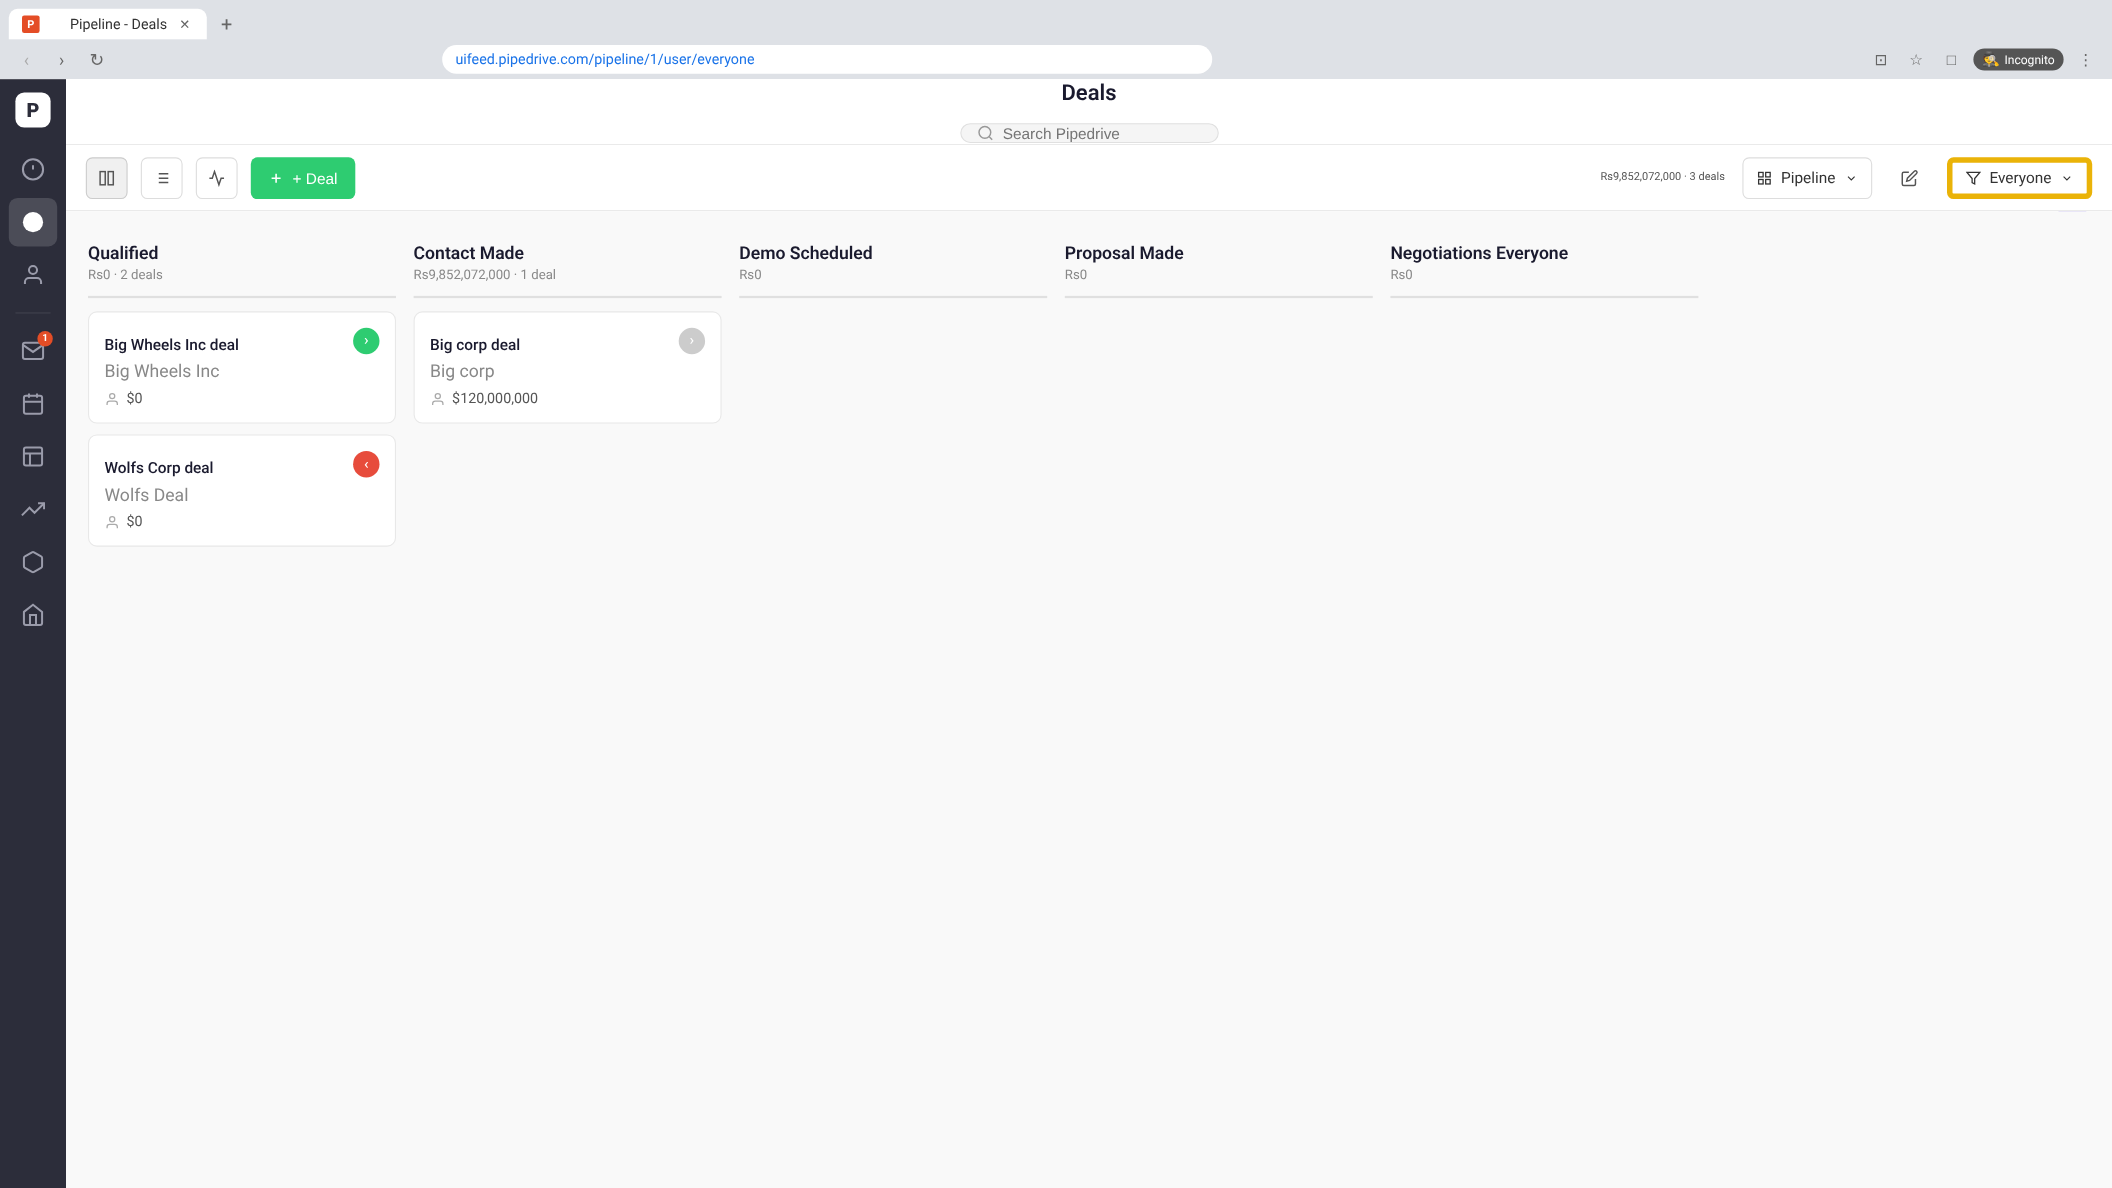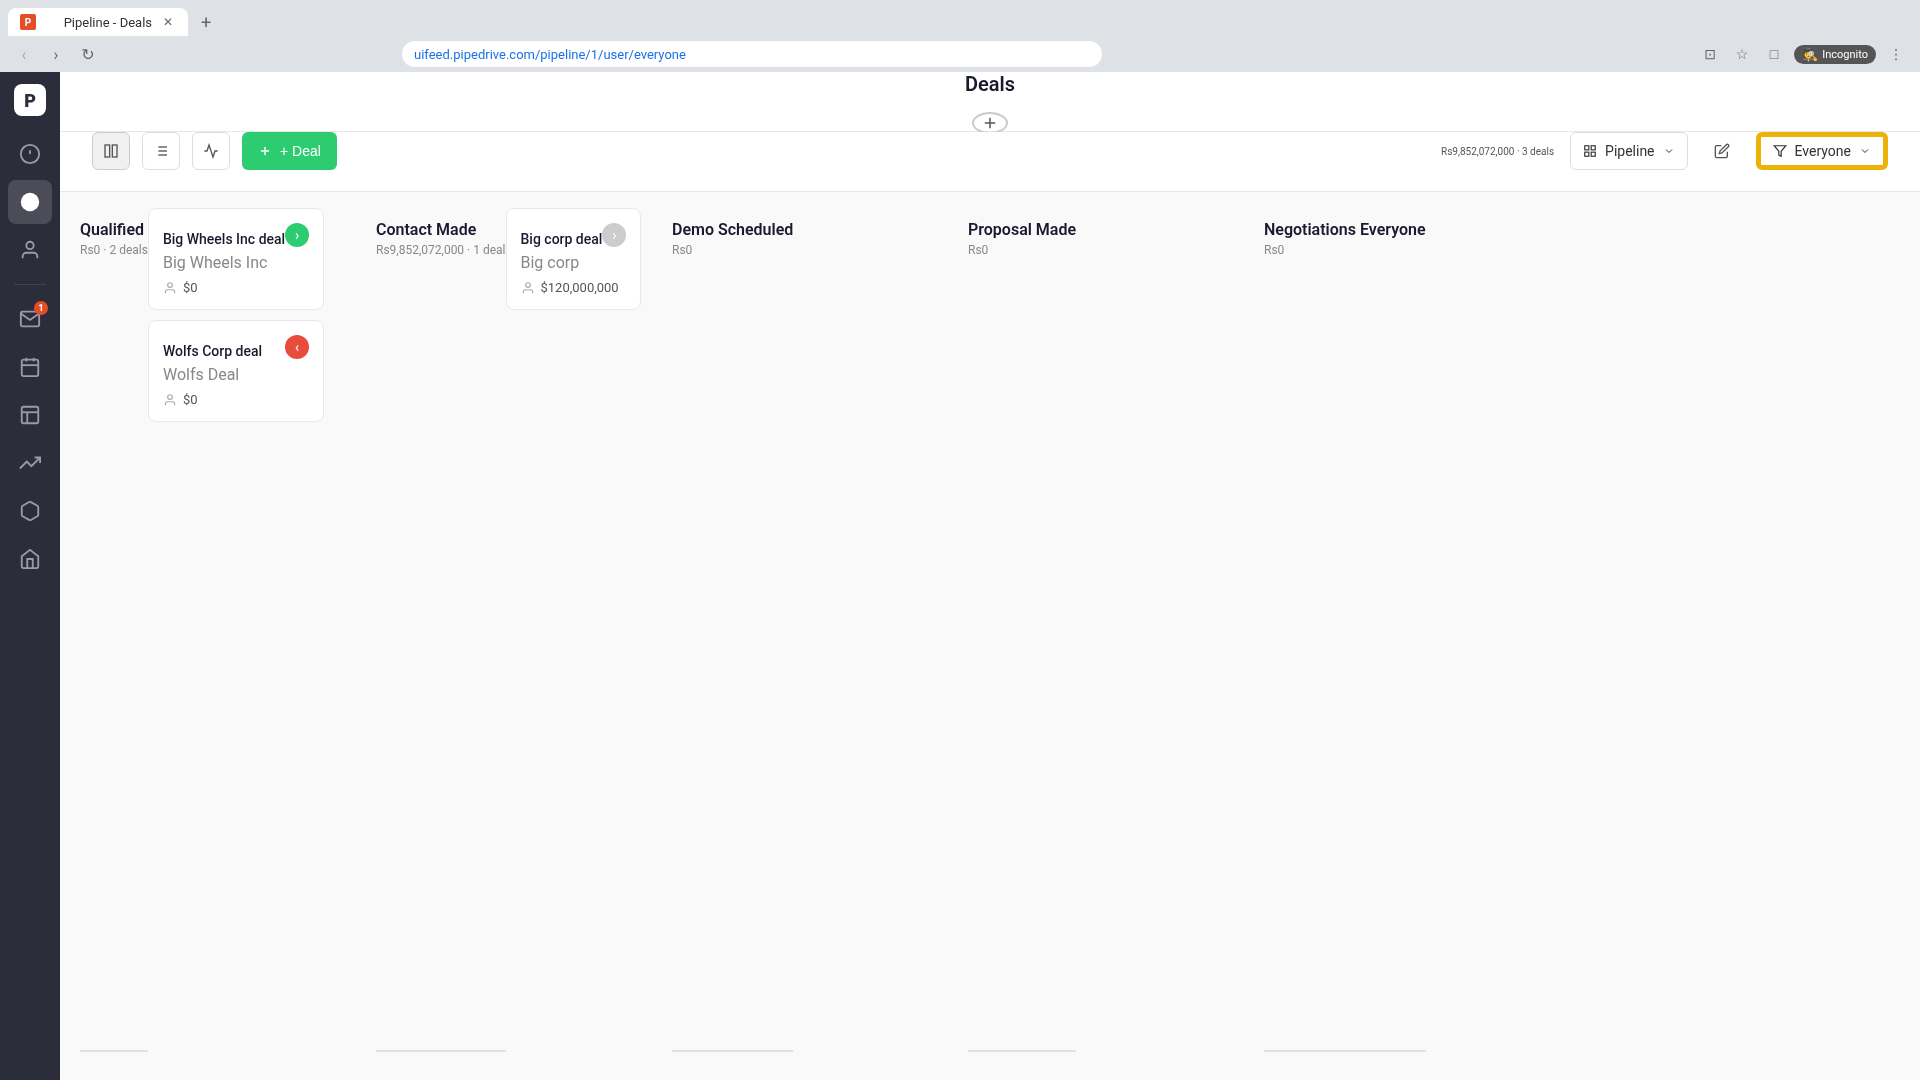--- a/index.html
+++ b/index.html
@@ -40,33 +40,33 @@
     .topbar { height: 60px; background: #fff; border-bottom: 1px solid #e8e8e8; display: flex; align-items: center; padding: 0 20px; gap: 16px; flex-direction: column; }
     .page-title { font-size: 20px; font-weight: 600; color: #1a1a2e; }
     .search-bar { flex: 1; max-width: 440px; margin: 0 auto; background: #f5f5f5; border: 1px solid #e0e0e0; border-radius: 20px; height: 36px; display: flex; align-items: center; padding: 0 14px; gap: 8px; cursor: pointer; }
     .search-bar input { border: none; background: transparent; font-size: 14px; color: #666; outline: none; flex: 1; }
     .topbar-actions { margin-left: auto; display: flex; align-items: center; gap: 12px; }
     .topbar-action-btn { width: 36px; height: 36px; border-radius: 50%; display: flex; align-items: center; justify-content: center; cursor: pointer; color: #666; font-size: 18px; border: none; background: transparent; }
     .add-btn { width: 36px; height: 36px; border-radius: 50%; border: 2px solid #ccc; display: flex; align-items: center; justify-content: center; cursor: pointer; color: #555; font-size: 20px; background: transparent; }
     .avatar { width: 32px; height: 32px; border-radius: 50%; background: #7b68ee; display: flex; align-items: center; justify-content: center; color: white; font-size: 12px; font-weight: bold; cursor: pointer; }
 
     
-    .toolbar { height: 60px; background: #fff; display: flex; align-items: flex-start; padding: 0 32px; gap: 12px; border-bottom: 1px solid #e8e8e8; }
+    .toolbar { height: 60px; background: #fff; display: flex; align-items: center; padding: 0 18px; gap: 12px; border-bottom: 1px solid #e8e8e8; }
     .view-btn { width: 38px; height: 38px; border-radius: 6px; display: flex; align-items: center; justify-content: center; cursor: pointer; border: 1px solid #ddd; background: #fff; color: #555; font-size: 18px; }
     .view-btn.active { background: #f0f0f0; border-color: #ccc; }
     .add-deal-btn { background: #2ecc71; color: white; border: none; border-radius: 6px; padding: 0 16px; height: 38px; display: flex; align-items: center; gap: 8px; cursor: pointer; font-size: 14px; font-weight: 500; }
     .toolbar-right { margin-left: auto; display: flex; align-items: center; gap: 16px; }
     .deals-summary { font-size: 10px; color: #555; }
     .pipeline-selector { display: flex; align-items: center; gap: 8px; background: #fff; border: 1px solid #ddd; border-radius: 6px; padding: 0 12px; height: 38px; cursor: pointer; font-size: 14px; color: #333; }
     .edit-btn { width: 36px; height: 36px; display: flex; align-items: center; justify-content: center; cursor: pointer; color: #555; border-radius: 6px; background: transparent; border: none; font-size: 16px; }
     .filter-btn { display: flex; align-items: center; gap: 8px; background: #fff; border: 5px solid #eab308; border-radius: 6px; padding: 0 12px; height: 38px; cursor: pointer; font-size: 14px; color: #333; }
 
     
     .board { flex: 1; display: flex; overflow-x: auto; padding: 16px 20px; gap: 0; background: #f9f9f9; }
-    .stage-column { min-width: 280px; max-width: 280px; display: flex; flex-direction: row; margin-right: 16px; }
+    .stage-column { min-width: 280px; max-width: 280px; display: flex; flex-direction: column; margin-right: 16px; }
     .stage-header { padding: 12px 0; border-bottom: 2px solid #e0e0e0; margin-bottom: 12px; }
     .stage-name { font-size: 16px; font-weight: 600; color: #1a1a2e; }
     .stage-meta { font-size: 12px; color: #888; margin-top: 4px; }
     .stage-cards { display: flex; flex-direction: column; gap: 10px; }
 
     
     .deal-card { background: #fff; border: 1px solid #e8e8e8; border-radius: 8px; padding: 14px; cursor: pointer; transition: box-shadow 0.2s; }
     .deal-card-header { display: flex; align-items: flex-end; justify-content: space-between; margin-bottom: 6px; }
     .deal-name { font-size: 14px; font-weight: 500; color: #1a1a2e; flex: 1; }
     .deal-arrow { width: 24px; height: 24px; border-radius: 50%; display: flex; align-items: center; justify-content: center; font-size: 14px; flex-shrink: 0; }
@@ -181,20 +181,27 @@
           <path d="M3 9l9-7 9 7v11a2 2 0 01-2 2H5a2 2 0 01-2-2z"></path>
           <polyline points="9 22 9 12 15 12 15 22"></polyline>
         </svg>
     </div>
   </div>
 
   <div class="main">
 
     <div class="topbar">
       <h1 class="page-title">Deals</h1>
+      <div class="search-bar">
+        <svg width="16" height="16" viewBox="0 0 24 24" fill="none" stroke="#999" stroke-width="2">
+            <circle cx="11" cy="11" r="8"></circle>
+            <line x1="21" y1="21" x2="16.65" y2="16.65"></line>
+          </svg>
+        <input type="text" placeholder="Search Pipedrive" style="">
+      </div>
       <div class="add-btn">
         <svg width="18" height="18" viewBox="0 0 24 24" fill="none" stroke="currentColor" stroke-width="2">
             <line x1="12" y1="5" x2="12" y2="19"></line>
             <line x1="5" y1="12" x2="19" y2="12"></line>
           </svg>
       </div>
       <div class="topbar-actions">
         <button class="topbar-action-btn">
           <svg width="18" height="18" viewBox="0 0 24 24" fill="none" stroke="currentColor" stroke-width="2">
               <path d="M9 21h6m-6 0a6 6 0 01-3-5.196V15h12v.804A6 6 0 0115 21m-6 0H9m-2-6H7a5 5 0 115 0 6 6 0 00-5 0z"></path>

